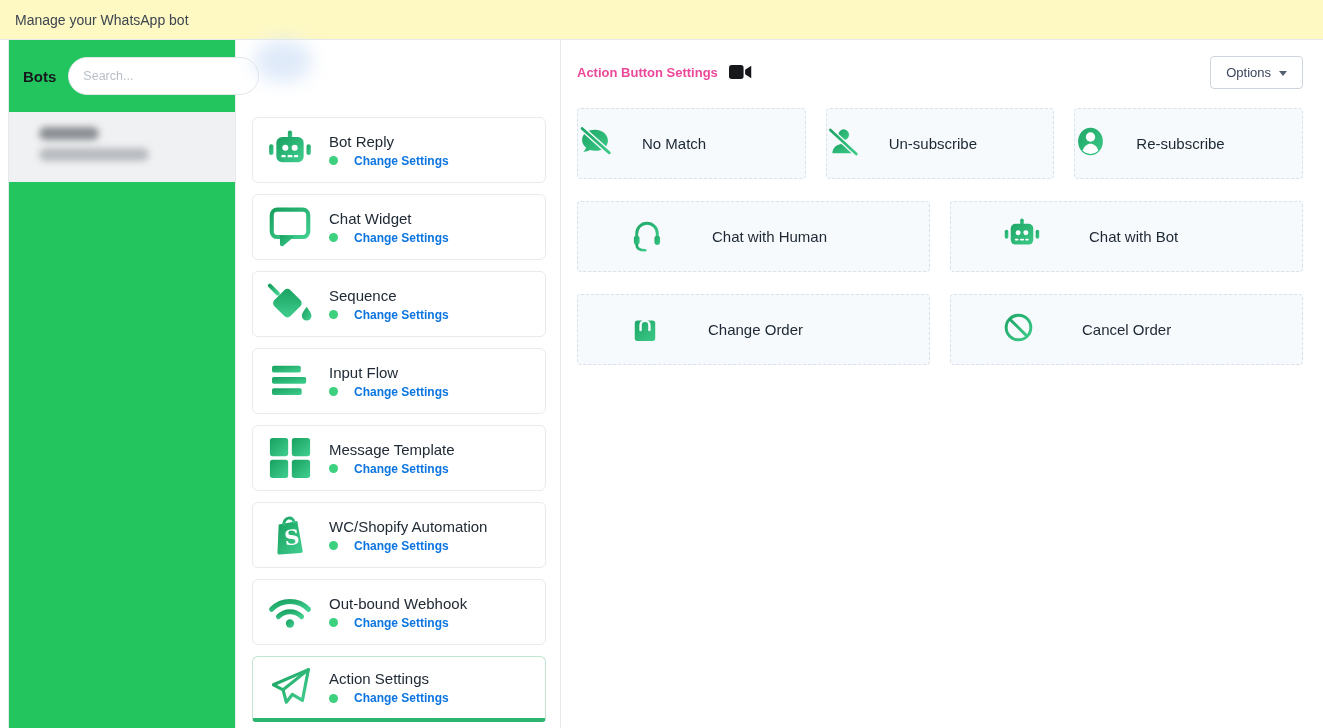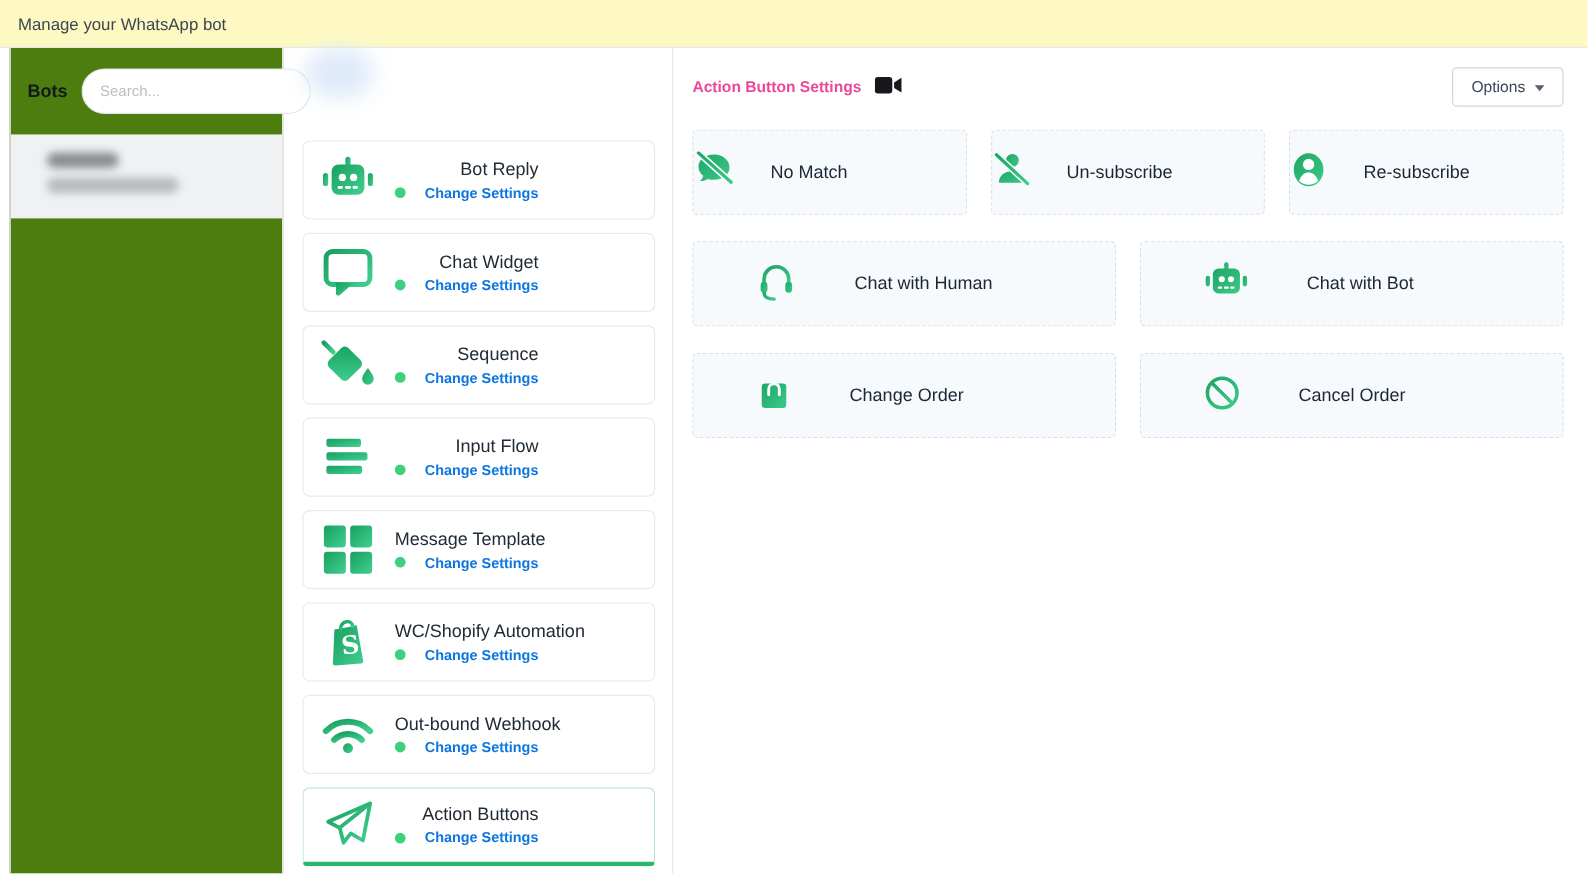--- a/index.html
+++ b/index.html
@@ -9,34 +9,34 @@
   
   .topbar { height:40px; display:flex; align-items:center; padding-left:15px;
     border-bottom:1px solid #e6e9ec; background:#fef9c3; }
   .topbar-title { font-size:14px; color:#3c4550; }
 
   
   .app { display:flex; height:688px; }
 
   
   .sidebar { width:228px; margin-left:8px; border-left:1px solid #e6e9ec;
-    border-right:1px solid #e6e9ec; background:#4d7c0f; flex:none; }
+    border-right:1px solid #e6e9ec; background:#22c55e; flex:none; }
   .sb-head { display:flex; align-items:center; gap:12px; padding:17px 14px; height:72px; }
   .sb-title { font-size:15px; font-weight:bold; color:#15191d; }
   .sb-search { flex:1; height:38px; border:1px solid #e2e6ea; border-radius:19px;
     padding:0 14px; font-size:12.5px; color:#444; outline:none; background:#fff; }
   .sb-search::placeholder { color:#b9bfc6; }
   .bot-item { height:70px; background:#f0f1f2; padding:15px 0 0 30px; cursor:pointer; }
   .blur-bar { border-radius:7px; filter:blur(3.5px); }
   .blur-bar.b1 { width:60px; height:13px; background:#6f7479; opacity:.8; }
   .blur-bar.b2 { width:110px; height:13px; background:#a9adb2; opacity:.8; margin-top:8px; }
 
   
   .features { width:325px; border-right:1px solid #e6e9ec; padding:77px 14px 0 16px;
-    position:relative; flex:none;text-align:right; }
+    position:relative; flex:none; }
   .blob { position:absolute; left:18px; top:0; width:58px; height:42px;
     background:#d9e6f8; border-radius:50%; filter:blur(9px); opacity:.85; }
   .card { height:66px; margin-bottom:11px; border:1px solid #e8eaec; border-radius:6px;
     background:#fff; display:flex; align-items:center; gap:12px; padding:0 10px;
     cursor:pointer; }
   .card.active { border-color:#bfe4cf; border-bottom:4px solid #2db46e;
     border-bottom-left-radius:4px; border-bottom-right-radius:4px; }
   .card-icon { width:54px; flex:none; display:flex; justify-content:center; align-items:center; }
   .card-title { font-size:15px; color:#212b36; font-weight:500; margin-bottom:4px; }
   .card-meta { display:flex; align-items:center; gap:16px; }
@@ -269,21 +269,21 @@
                 <stop offset="1" stop-color="#41cf90"></stop>
               </linearGradient>
             </defs>
           <g stroke="url(#g7)" stroke-width="3.4" fill="none" stroke-linejoin="round" stroke-linecap="round">
             <path d="M45 5 L7 21.5 L17.5 27 L21 40.5 L27.5 32 L38.5 38.5 Z"></path>
             <path d="M45 5 L17.5 27"></path>
           </g>
         </svg>
       </span>
       <div>
-        <div class="card-title">Action Buttons</div>
+        <div class="card-title">Action Settings</div>
         <div class="card-meta">
             <span class="dot"></span>
           <span class="card-link">Change Settings</span>
           </div>
       </div>
     </div>
   </div>
 
   <div class="panel">
     <div class="panel-head">

